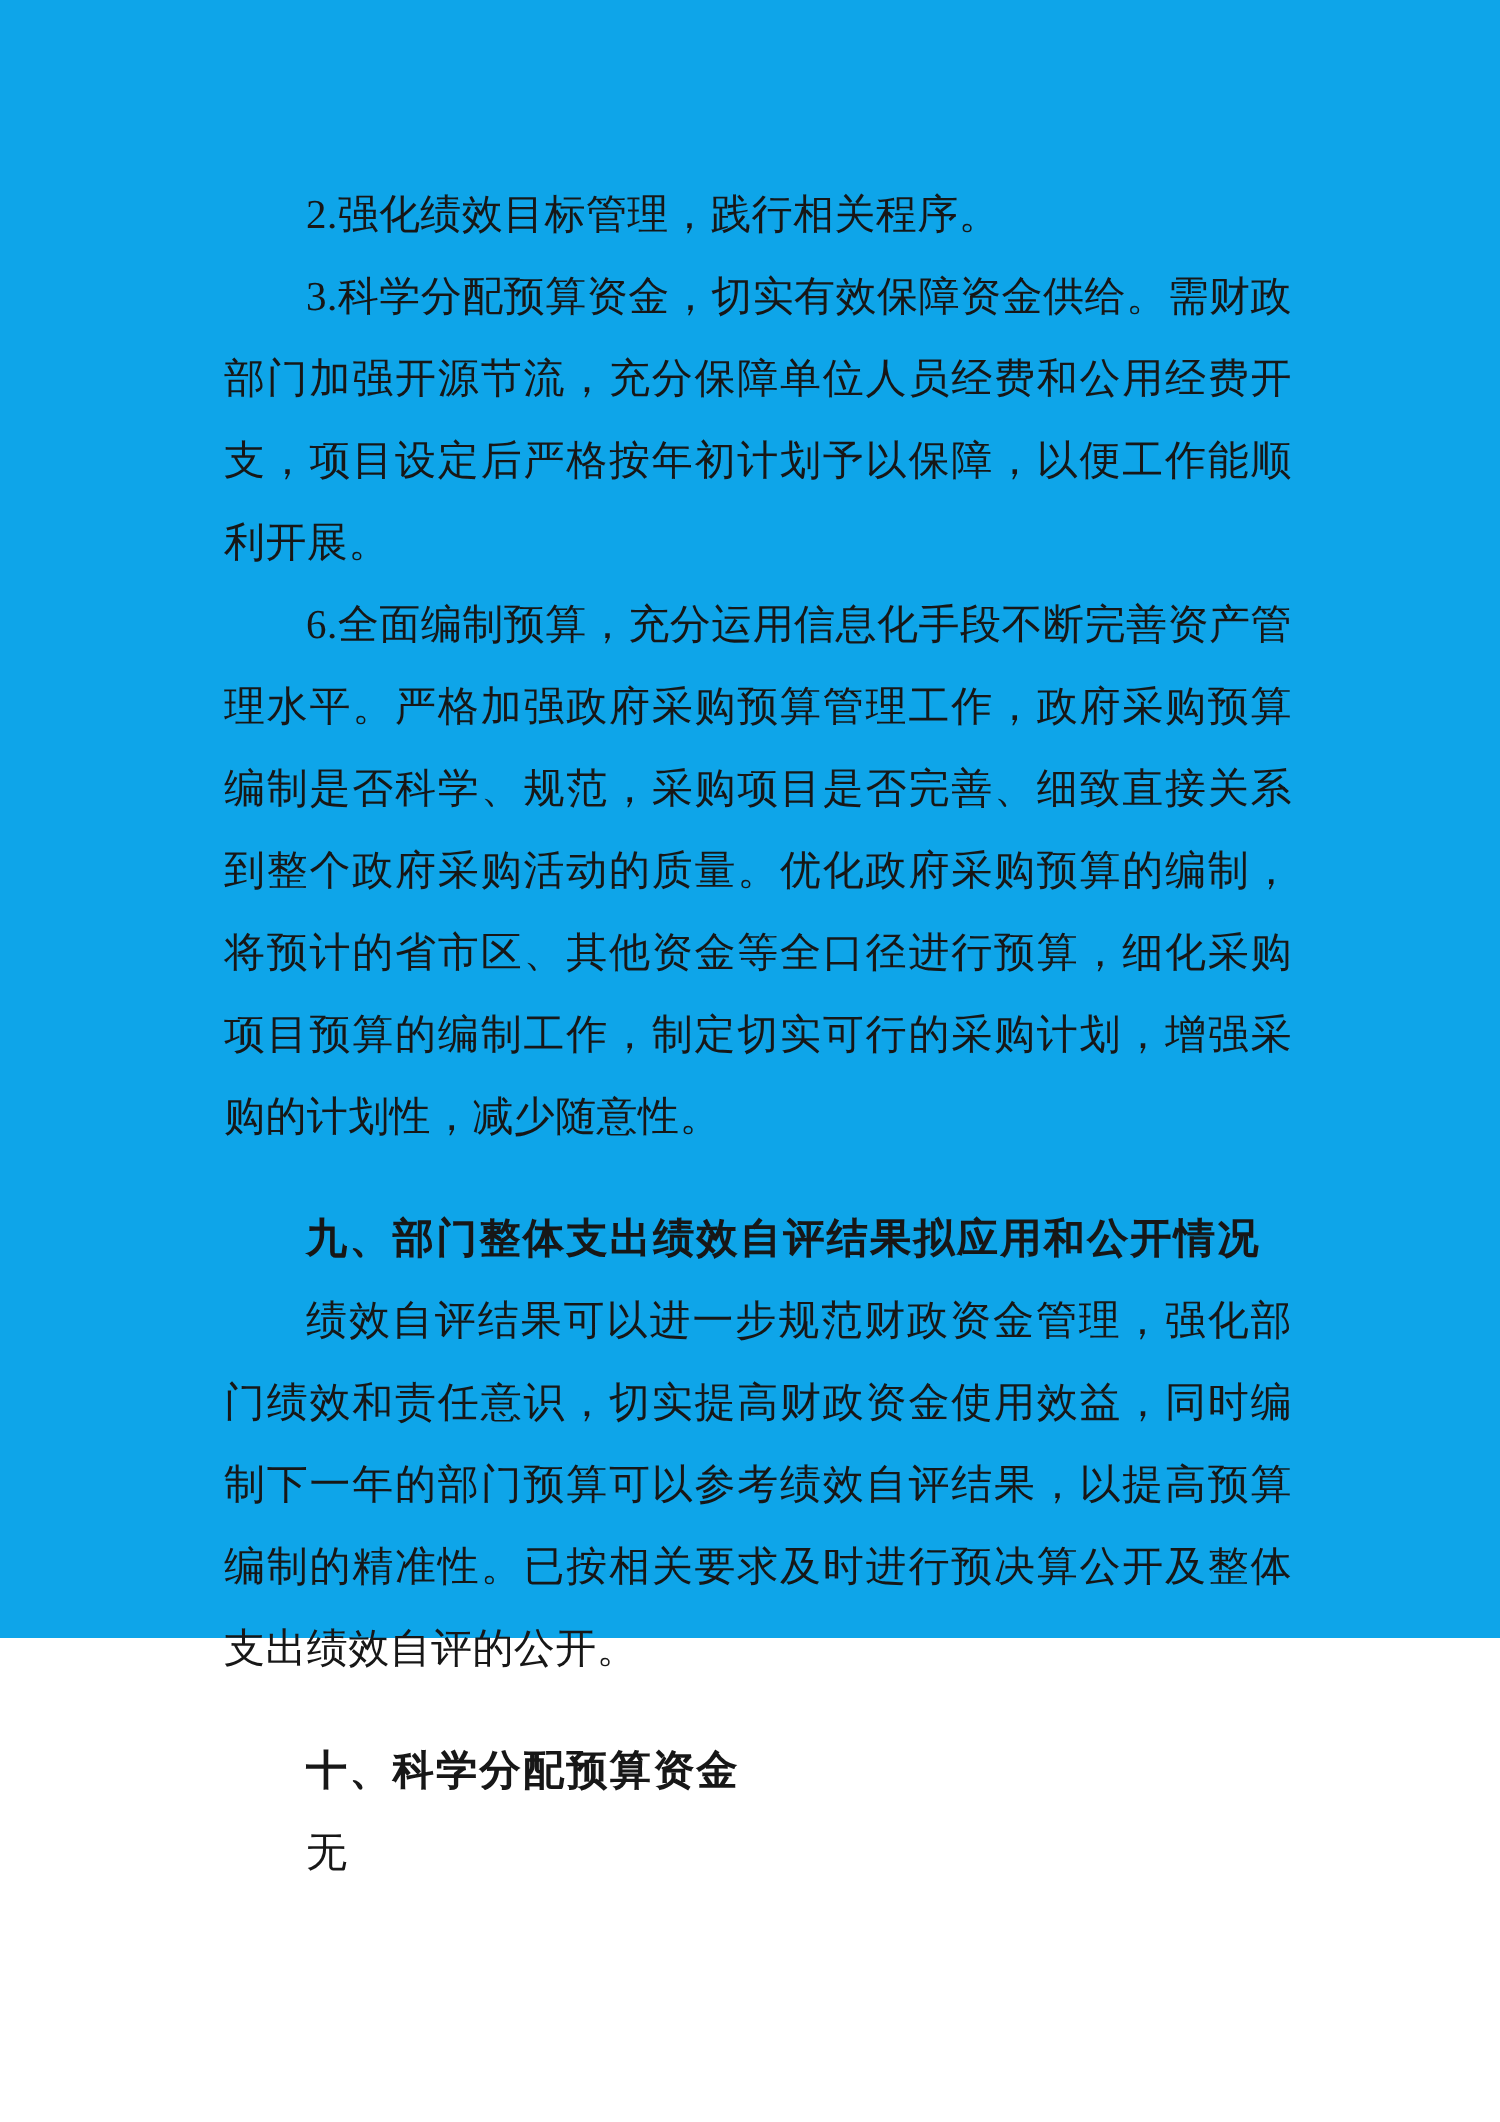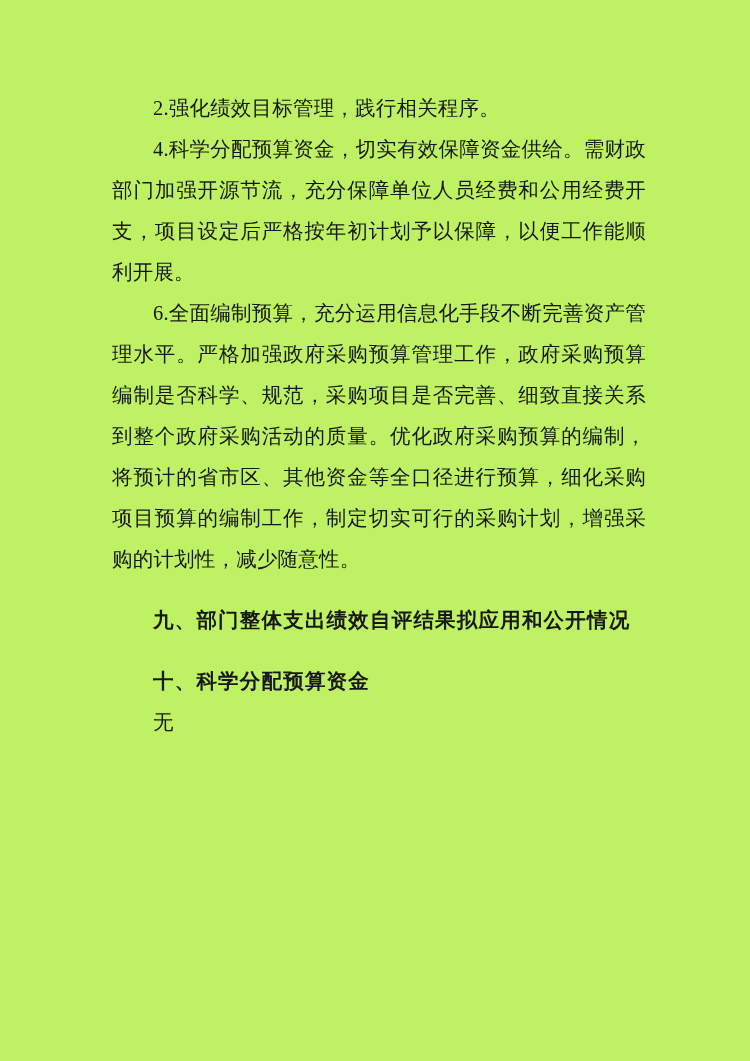--- a/index.html
+++ b/index.html
@@ -10,22 +10,22 @@
     width: 750px;
     height: 1061px;
     background: #ffffff;
     font-family: "Liberation Serif", "DejaVu Serif", serif;
     color: #1a1a1a;
     overflow: hidden;
   }
   .page {
     position: relative;
     width: 750px;
-    height: 1061px;
-    background: #bef264;
+    height: 819px;
+    background: #0ea5e9;
     box-sizing: border-box;
     padding: 88px 104px 28px 112px;
   }
   .doc-body {
     font-size: 20.5px;
     line-height: 41px;
     text-align: justify;
     text-justify: inter-ideograph;
     letter-spacing: 0.2px;
     color: #171717;
@@ -47,19 +47,20 @@
   p.short {
     text-align: left;
   }
 </style>
 </head>
 <body>
 
 <div class="page">
   <div class="doc-body">
     <p class="para">2.强化绩效目标管理，践行相关程序。</p>
-    <p class="para">4.科学分配预算资金，切实有效保障资金供给。需财政部门加强开源节流，充分保障单位人员经费和公用经费开支，项目设定后严格按年初计划予以保障，以便工作能顺利开展。</p>
+    <p class="para">3.科学分配预算资金，切实有效保障资金供给。需财政部门加强开源节流，充分保障单位人员经费和公用经费开支，项目设定后严格按年初计划予以保障，以便工作能顺利开展。</p>
     <p class="para">6.全面编制预算，充分运用信息化手段不断完善资产管理水平。严格加强政府采购预算管理工作，政府采购预算编制是否科学、规范，采购项目是否完善、细致直接关系到整个政府采购活动的质量。优化政府采购预算的编制，将预计的省市区、其他资金等全口径进行预算，细化采购项目预算的编制工作，制定切实可行的采购计划，增强采购的计划性，减少随意性。</p>
     <p class="heading heading-spaced">九、部门整体支出绩效自评结果拟应用和公开情况</p>
+    <p class="para">绩效自评结果可以进一步规范财政资金管理，强化部门绩效和责任意识，切实提高财政资金使用效益，同时编制下一年的部门预算可以参考绩效自评结果，以提高预算编制的精准性。已按相关要求及时进行预决算公开及整体支出绩效自评的公开。</p>
     <p class="heading heading-spaced">十、科学分配预算资金</p>
     <p class="para short">无</p>
   </div>
 </div>
 
 </body></html>

